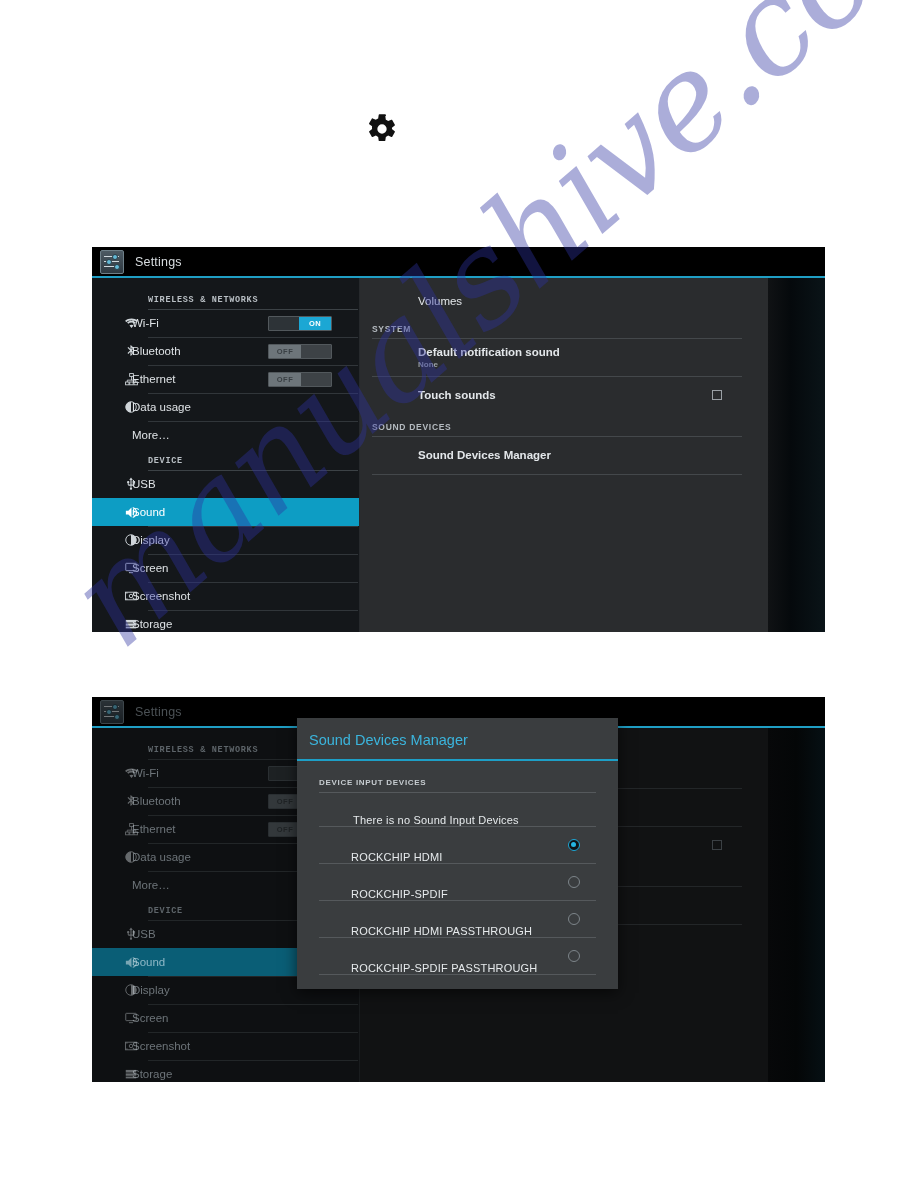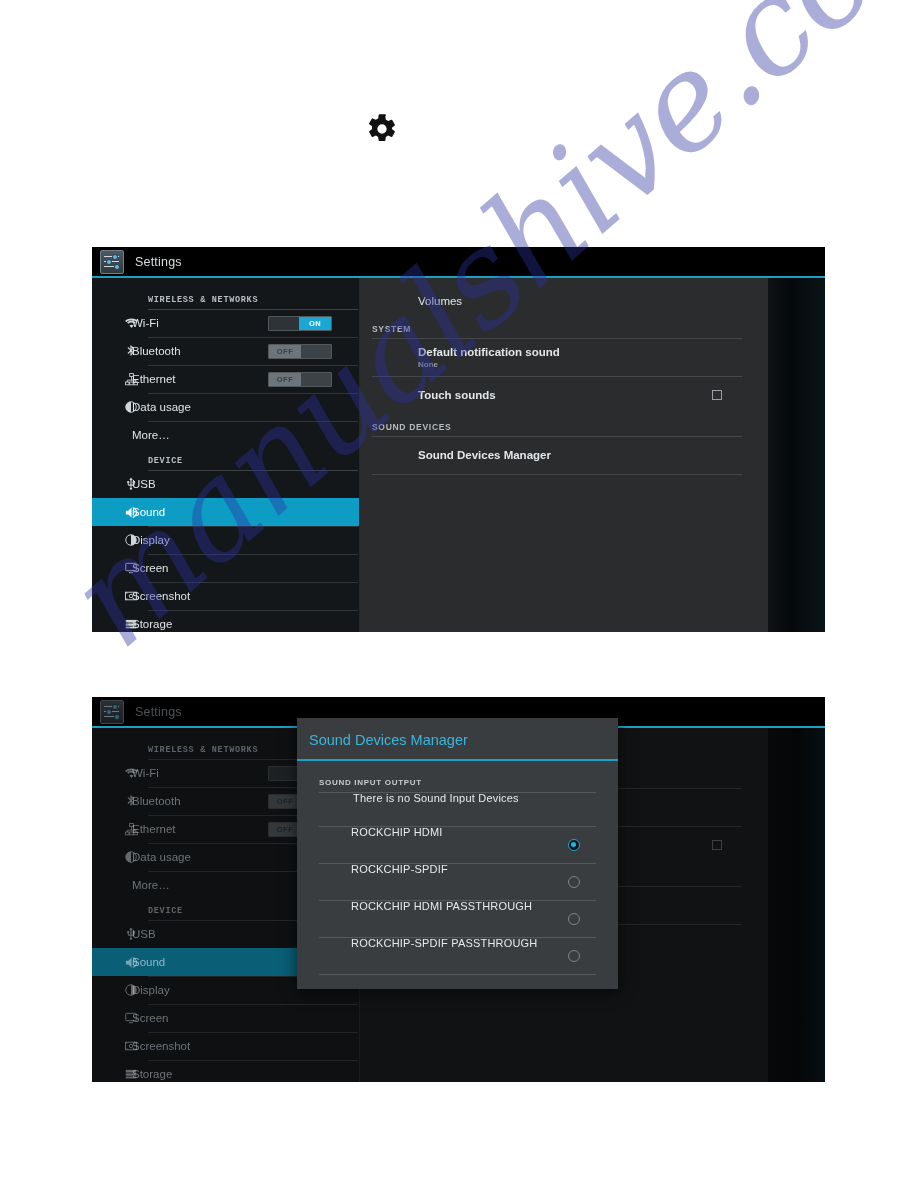--- a/index.html
+++ b/index.html
@@ -301,21 +301,21 @@
     color: #c6ccd0;
     font-size: 8px;
     font-weight: bold;
     letter-spacing: 0.7px;
     padding: 11px 0 5px 6px;
   }
   .drow {
     position: relative;
     height: 37px;
     display: flex;
-    align-items: flex-start;
+    align-items: flex-end;
     padding-left: 38px;
     padding-right: 8px;
     box-sizing: border-box;
   }
   .drow .divline {
     position: absolute;
     left: 6px; right: 6px; top: 0;
     height: 1px;
     background: #55595c;
   }
@@ -712,21 +712,21 @@
       <div class="content-dark-right"></div>
     </div>
   </div>
 
   <div class="dialog">
     <div class="dialog-head">
       <span class="dtitle">Sound Devices Manager</span>
     </div>
     <div class="dialog-body">
 
-      <div class="dsec">SOUND INPUT OUTPUT</div>
+      <div class="dsec">DEVICE INPUT DEVICES</div>
       <div class="drow empty">
         <span class="divline"></span>
         <span class="dlbl">There is no Sound Input Devices</span>
       </div>
 
 
       <div class="drow">
         <span class="divline"></span>
         <span class="dlbl">ROCKCHIP HDMI</span>
         <span class="radio checked"></span>

